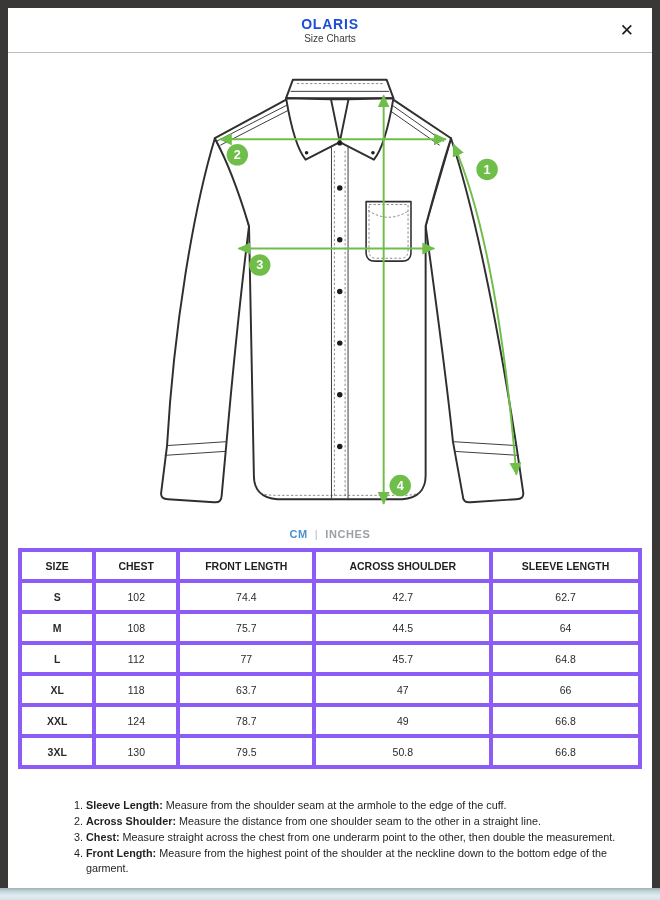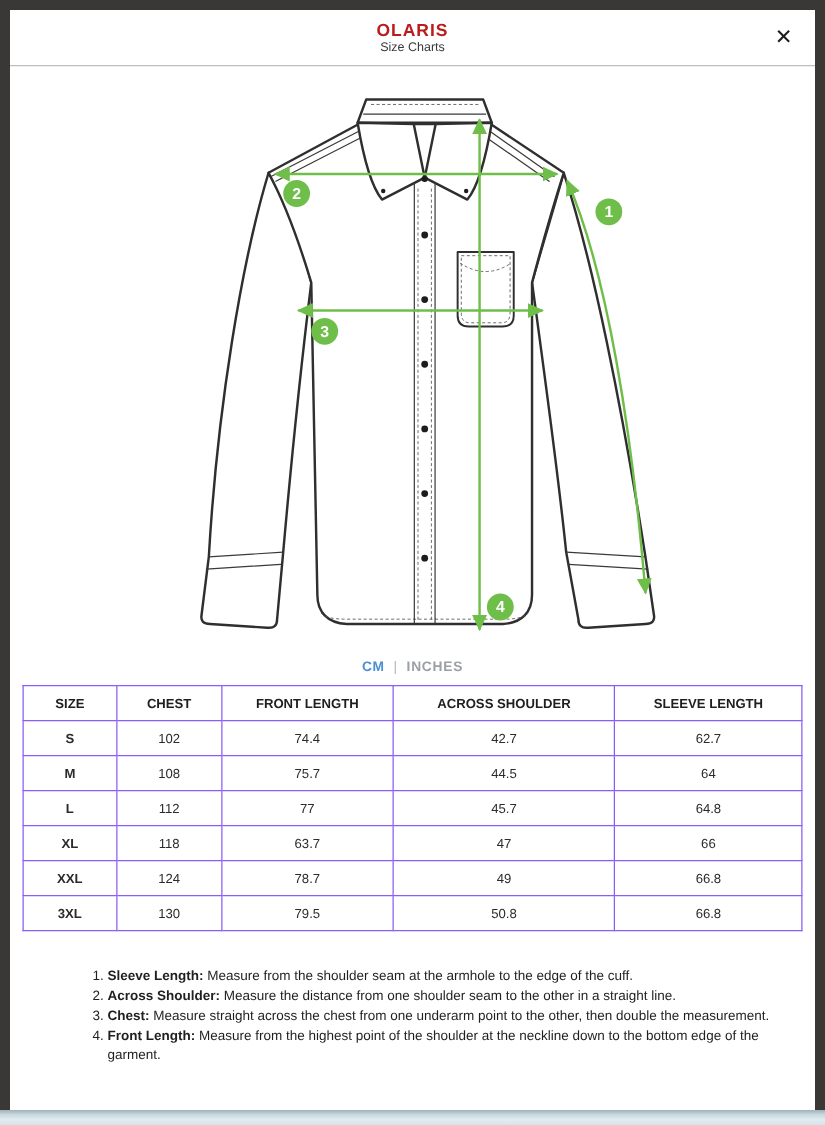--- a/index.html
+++ b/index.html
@@ -13,42 +13,42 @@
     position:absolute; top:8px; left:8px; right:8px; bottom:12px;
     background:#ffffff;
     display:flex; flex-direction:column;
     overflow:hidden;
   }
   .modal-header {
     position:relative; height:44px; flex:0 0 44px;
     border-bottom:1px solid #bdbdbd;
     display:flex; flex-direction:column; align-items:center; justify-content:center;
   }
-  .title { font-size:14px; font-weight:bold; letter-spacing:.8px; color:#b91c1c; }
+  .title { font-size:14px; font-weight:bold; letter-spacing:.8px; color:#1d4ed8; }
   .subtitle { font-size:10px; color:#3a3a3a; margin-top:1px; }
   .close-btn {
     position:absolute; right:12px; top:50%; transform:translateY(-50%);
     border:none; background:none; font-size:17px; line-height:1;
     color:#1c1c1c; cursor:pointer; padding:4px 6px;
   }
   .diagram { flex:0 0 auto; }
   .diagram svg { display:block; margin:0 auto; }
   .units {
     text-align:center; font-size:11px; font-weight:bold;
     letter-spacing:.6px; margin:6px 0 8px;
   }
   .units .cm { color:#4a90d2; cursor:pointer; }
   .units .sep { color:#b5b5b5; margin:0 7px; font-weight:normal; }
   .units .inches { color:#9aa0a6; cursor:pointer; }
   table.size-table {
     border-collapse:collapse; margin:0 10px; width:624px;
     table-layout:fixed; font-size:10.5px; color:#2b2b2b;
   }
   .size-table th, .size-table td {
-    border:1px solid #8b5cf6; height:27px; text-align:center; padding:0;
+    border:4px solid #8b5cf6; height:27px; text-align:center; padding:0;
   }
   .size-table th { font-weight:bold; color:#1f1f1f; }
   .size-table td.bold { font-weight:bold; }
   .howto { margin:13px 16px 0; color:#1f1f1f; }
   .howto-title { font-weight:bold; font-size:11.5px; letter-spacing:.2px; margin-bottom:8px; }
   .howto ol { margin:16px; padding-left:46px; font-size:10.8px; line-height:1.38; }
   .howto li { margin-bottom:1px; }
   .bottom-strip {
     position:absolute; left:0; right:0; bottom:0; height:12px;
     background:linear-gradient(180deg,#9fb0b6 0%,#c6d7dd 30%,#e0ecf0 65%,#d5e4ea 100%);

